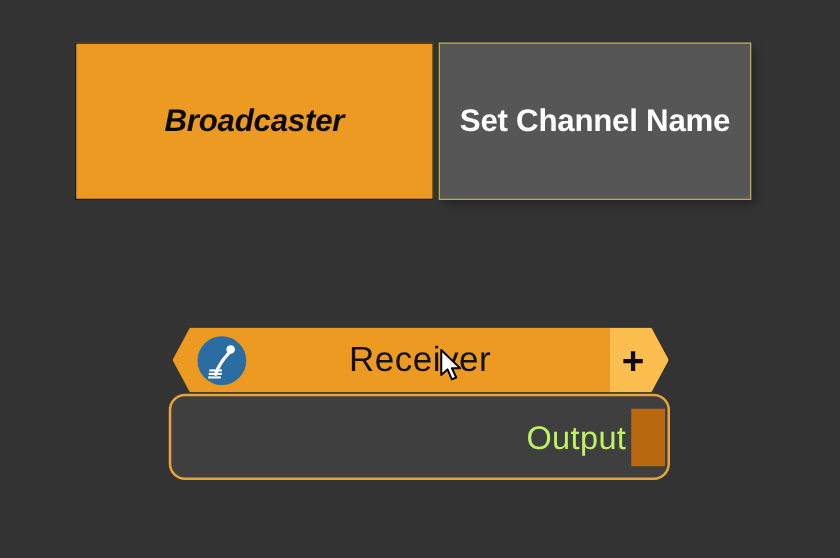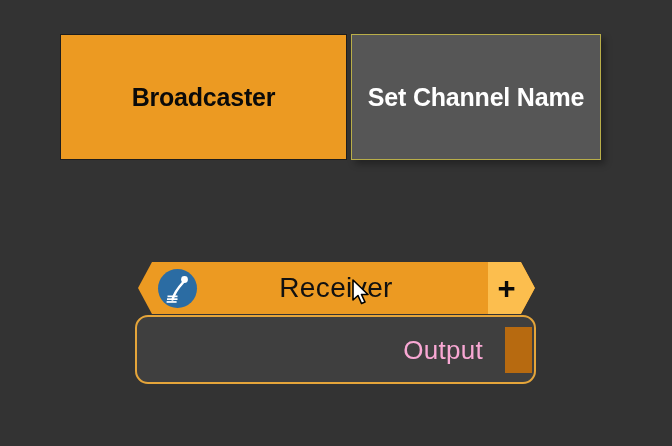--- a/index.html
+++ b/index.html
@@ -31,20 +31,21 @@
     left: 60px;
     top: 34px;
     width: 287px;
     height: 126px;
     background: #ec9a22;
     border: 1px solid #1d1d1d;
     color: #0a0a0a;
     font-size: 25px;
     font-weight: bold;
     letter-spacing: -0.2px;
+    font-style: italic;
   }
 
   #set-channel-name-button {
     left: 351px;
     top: 34px;
     width: 250px;
     height: 126px;
     background: #565656;
     border: 1px solid #b9ae49;
     color: #ffffff;
@@ -134,24 +135,24 @@
   .port-row {
     position: absolute;
     right: 0;
     top: 9px;
     height: 48px;
     display: flex;
     align-items: center;
   }
 
   .port-label {
-    color: #f9a8d4;
+    color: #bef264;
     font-size: 26px;
     letter-spacing: 0.3px;
-    padding-right: 22px;
+    padding-right: 4px;
   }
 
   .port-dot {
     width: 27px;
     height: 46px;
     background: #b76a10;
     margin-right: 2px;
   }
 
   

